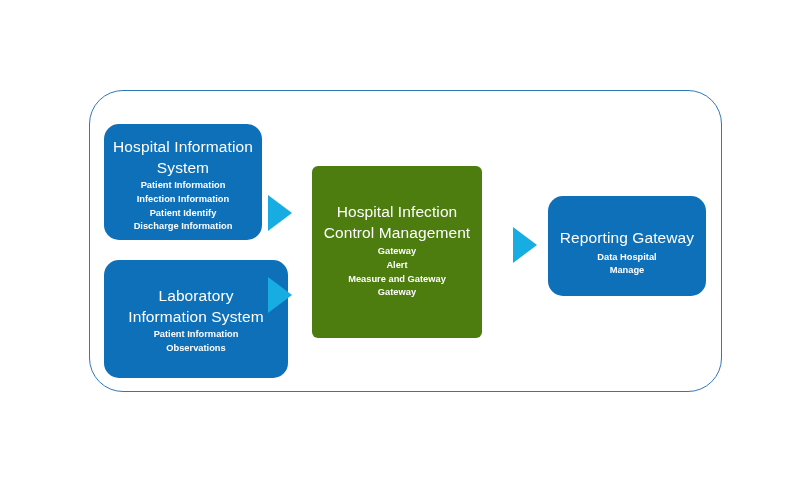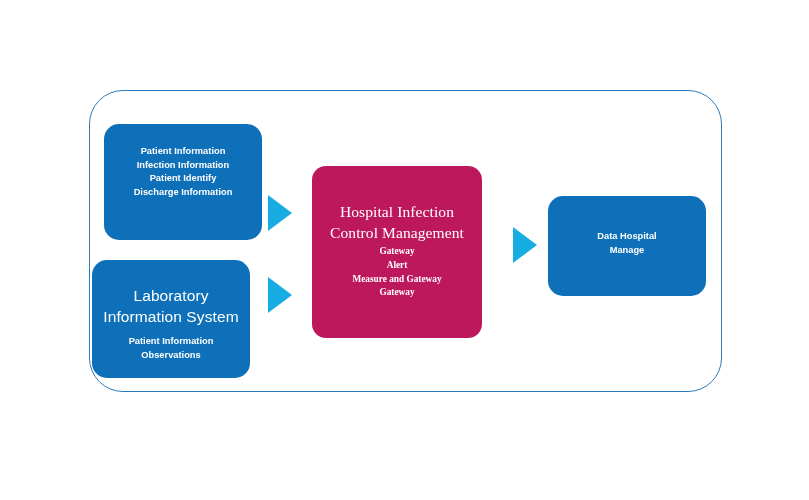--- a/index.html
+++ b/index.html
@@ -42,51 +42,50 @@
     justify-content: center;
     text-align: center;
     color: #ffffff;
     overflow: hidden;
   }
   .node-dark {
     background: #0e70b8;
     border-radius: 15px;
   }
   .node-accent {
-    background: #be185d;
-    border-radius: 14px;
-    font-family: Liberation Serif, serif;
+    background: #4d7c0f;
+    border-radius: 6px;
   }
   .node-title {
     font-size: 15.5px;
     line-height: 1.33;
     font-weight: 400;
     letter-spacing: 0.1px;
     white-space: pre-line;
     color: #ffffff;
   }
   .node-sub {
-    margin-top: 8px;
+    margin-top: 1px;
     font-size: 9.3px;
     line-height: 1.47;
     font-weight: 700;
     color: #ffffff;
   }
   .node-sub div {
     white-space: nowrap;
   }
 
   
   #node-his {
     left: 104px;  top: 124px;  width: 158px; height: 116px;
     justify-content: flex-start;
     padding-top: 13px;
   }
   #node-lis {
-    left: 92px;  top: 260px;  width: 158px; height: 118px;
+    left: 104px;  top: 260px;  width: 184px; height: 118px;
     justify-content: flex-start;
     padding-top: 26px;
   }
   #node-hicm {
     left: 312px;  top: 166px;  width: 170px; height: 172px;
     justify-content: flex-start;
     padding-top: 36px;
   }
   #node-gateway {
     left: 548px;  top: 196px;  width: 158px; height: 100px;
@@ -112,20 +111,22 @@
   #arrow-out  { left: 513px; top: 227px; }
 </style>
 </head>
 <body>
 
 <div id="canvas">
 
   <div class="outer-frame"></div>
 
   <div class="node node-dark" id="node-his">
+    <div class="node-title">Hospital Information
+System</div>
     <div class="node-sub">
       <div>Patient Information</div>
       <div>Infection Information</div>
       <div>Patient Identify</div>
       <div>Discharge Information</div>
     </div>
   </div>
 
   <div class="node node-dark" id="node-lis">
     <div class="node-title">Laboratory
@@ -141,20 +142,21 @@
 Control Management</div>
     <div class="node-sub">
       <div>Gateway</div>
       <div>Alert</div>
       <div>Measure and Gateway</div>
       <div>Gateway</div>
     </div>
   </div>
 
   <div class="node node-dark" id="node-gateway">
+    <div class="node-title">Reporting Gateway</div>
     <div class="node-sub">
       <div>Data Hospital</div>
       <div>Manage</div>
     </div>
   </div>
 
   <div class="arrow" id="arrow-his"></div>
   <div class="arrow" id="arrow-lis"></div>
   <div class="arrow" id="arrow-out"></div>
 

